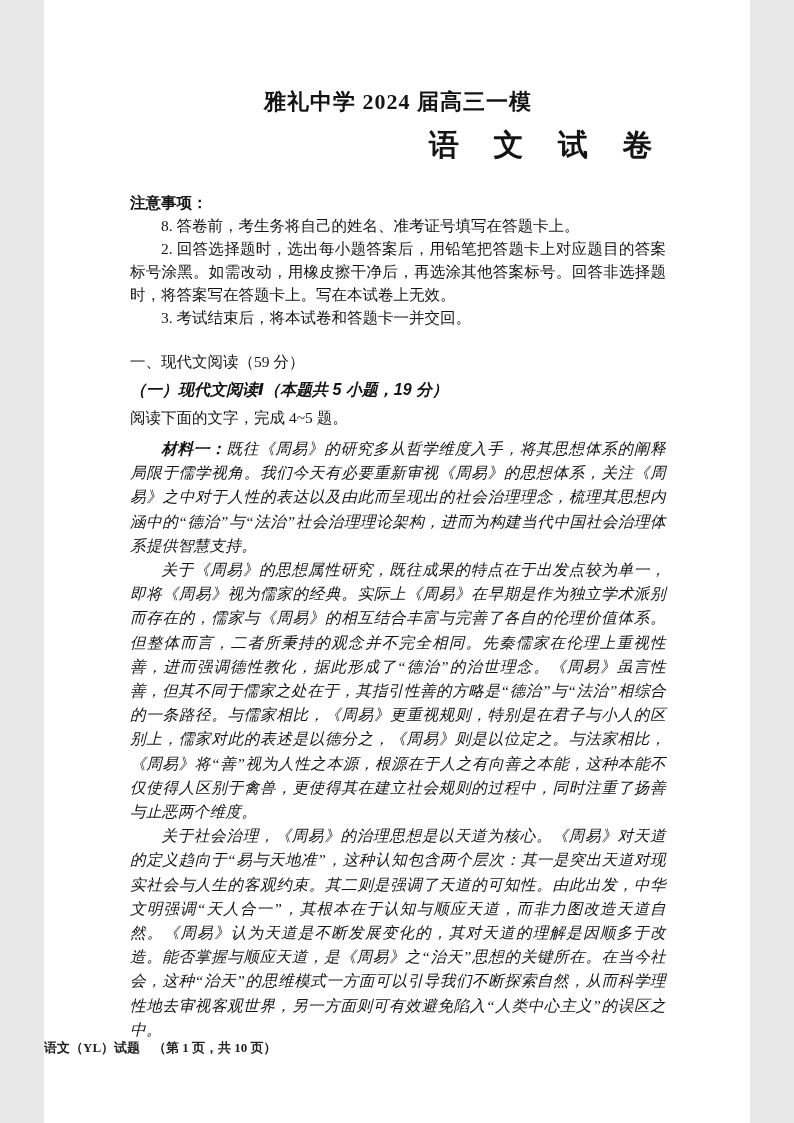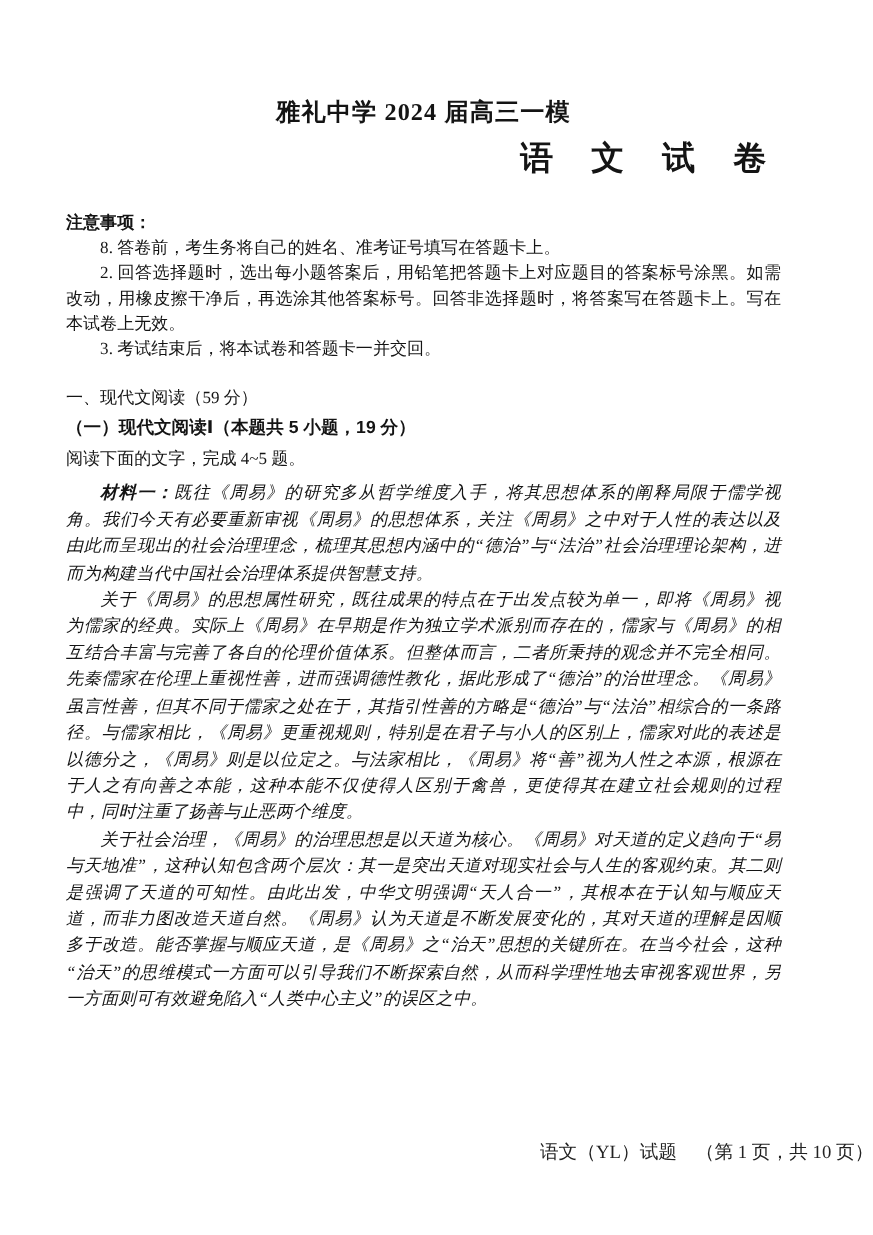--- a/index.html
+++ b/index.html
@@ -1,23 +1,23 @@
 <!DOCTYPE html>
 <html lang="zh"><head>
 <meta charset="utf-8">
 <style>
   html, body { margin: 0; padding: 0; background: #e8e8e8; }
   .page {
     position: relative;
-    width: 794px;
+    width: 706px;
     height: 1123px;
     margin: 0 auto;
     background: #ffffff;
     box-sizing: border-box;
-    padding: 88px 84px 0 60px;
+    padding: 88px 84px 0 86px;
     font-family: "Liberation Serif", "DejaVu Serif", serif;
     color: #141414;
     overflow: hidden;
   }
   .school-title {
     margin: 0;
     text-align: center;
     font-size: 22px;
     line-height: 27px;
     font-weight: bold;
@@ -48,20 +48,21 @@
     margin: 21px 0 0 0;
     font-size: 15.5px;
     line-height: 23px;
   }
   .sub-heading {
     margin: 5px 0 0 0;
     font-weight: bold;
     font-family: "Liberation Sans", "DejaVu Sans", sans-serif;
     font-size: 16px;
     line-height: 24px;
+    font-style: italic;
   }
   .instruction {
     margin: 4px 0 0 0;
     font-size: 15.5px;
     line-height: 23px;
   }
   .material { margin-top: 8px; }
   .material-para {
     margin: 0;
     font-size: 15.6px;
@@ -71,25 +72,26 @@
     font-style: italic; 
     letter-spacing: 0.3px;
   }
   .material-label { font-weight: bold; }
   .page-footer {
     position: absolute;
     left: 0;
     right: 0;
     bottom: 66px;
     margin: 0;
-    text-align: right;
-    font-size: 17px;
+    text-align: left;
+    font-size: 13px;
     line-height: 18px;
     color: #222;
     font-style: normal;
+    font-weight: bold;
   }
 </style>
 </head>
 <body>
 
 <div class="page">
 
   <header>
     <h1 class="school-title">雅礼中学 2024 届高三一模</h1>
     <h2 class="paper-title">语 文 试 卷</h2>

